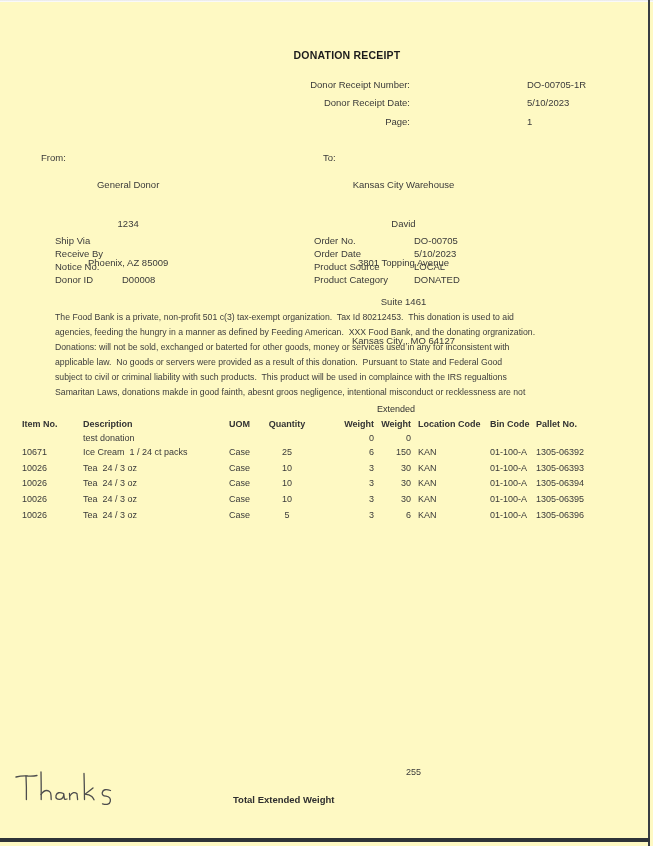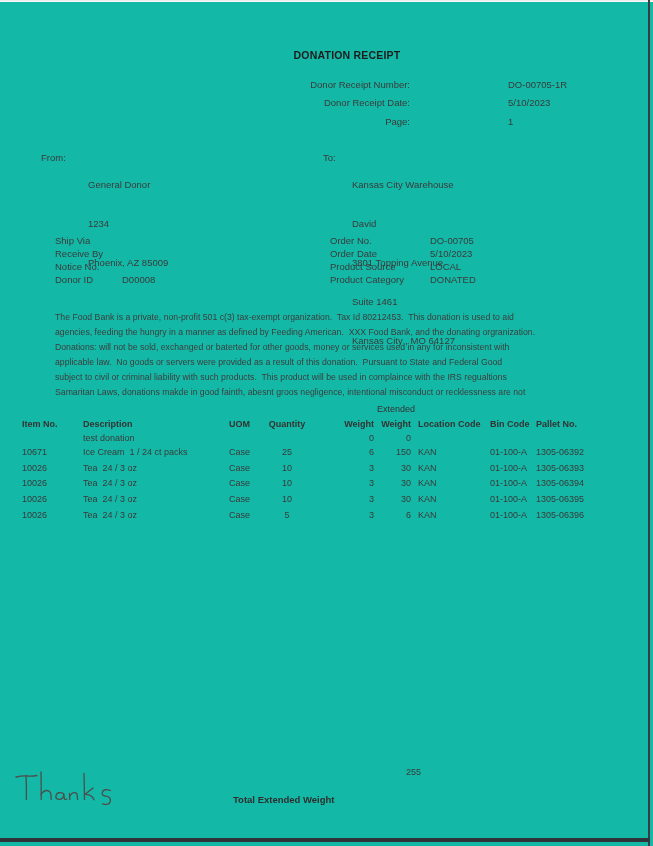--- a/index.html
+++ b/index.html
@@ -1,34 +1,34 @@
 <!DOCTYPE html>
 <html><head>
 <meta charset="utf-8">
 <style>
   html,body{margin:0;padding:0;background:#fff;}
   .page{
-    position:relative;width:653px;height:846px;background:#14b8a6;overflow:hidden;
+    position:relative;width:653px;height:846px;background:#fef9c3;overflow:hidden;
     font-family:"Liberation Sans",sans-serif;color:#3a3a3a;
   }
   .abs{position:absolute;white-space:pre;}
   .top-edge{position:absolute;left:0;top:0;width:653px;height:2px;
     background:linear-gradient(#e6e6e6,#ffffff);}
   .right-edge{position:absolute;left:648px;top:0;width:2px;height:846px;background:#383d42;}
   .bottom-edge{position:absolute;left:0;top:838px;width:650px;height:4px;background:#2f3438;}
 
   .title{position:absolute;top:49px;left:347px;transform:translateX(-50%);
     font-size:10.5px;font-weight:bold;color:#1c1c1c;letter-spacing:.2px;white-space:pre;}
 
   .meta-row{position:absolute;left:0;width:536px;height:12px;font-size:9.5px;}
   .meta-label{position:absolute;right:126px;white-space:pre;}
-  .meta-value{position:absolute;left:508px;white-space:pre;}
+  .meta-value{position:absolute;left:527px;white-space:pre;}
 
   .addr-label{font-size:9.5px;}
-  .addr-lines{font-size:9.5px;line-height:13px;}
+  .addr-lines{font-size:9.5px;line-height:13px;text-align:center;}
   .addr-lines div{white-space:pre;}
 
   .kv-block{font-size:9.5px;line-height:13px;}
   .kv-row{display:flex;}
   .kv-label{display:inline-block;white-space:pre;}
   .kv-value{white-space:pre;}
   .ship .kv-label{width:67px;}
   .order .kv-label{width:100px;}
 
   .notice{position:absolute;left:55px;top:310px;font-size:8.7px;line-height:15px;color:#3d3d3d;}
@@ -103,21 +103,21 @@
     <div class="kv-row">
       <span class="kv-label">Notice No.</span>
       <span class="kv-value"></span>
     </div>
     <div class="kv-row">
       <span class="kv-label">Donor ID</span>
       <span class="kv-value">D00008</span>
     </div>
   </div>
 
-  <div class="abs kv-block order" style="left:330px;top:234px;white-space:normal">
+  <div class="abs kv-block order" style="left:314px;top:234px;white-space:normal">
     <div class="kv-row">
       <span class="kv-label">Order No.</span>
       <span class="kv-value">DO-00705</span>
     </div>
     <div class="kv-row">
       <span class="kv-label">Order Date</span>
       <span class="kv-value">5/10/2023</span>
     </div>
     <div class="kv-row">
       <span class="kv-label">Product Source</span>

